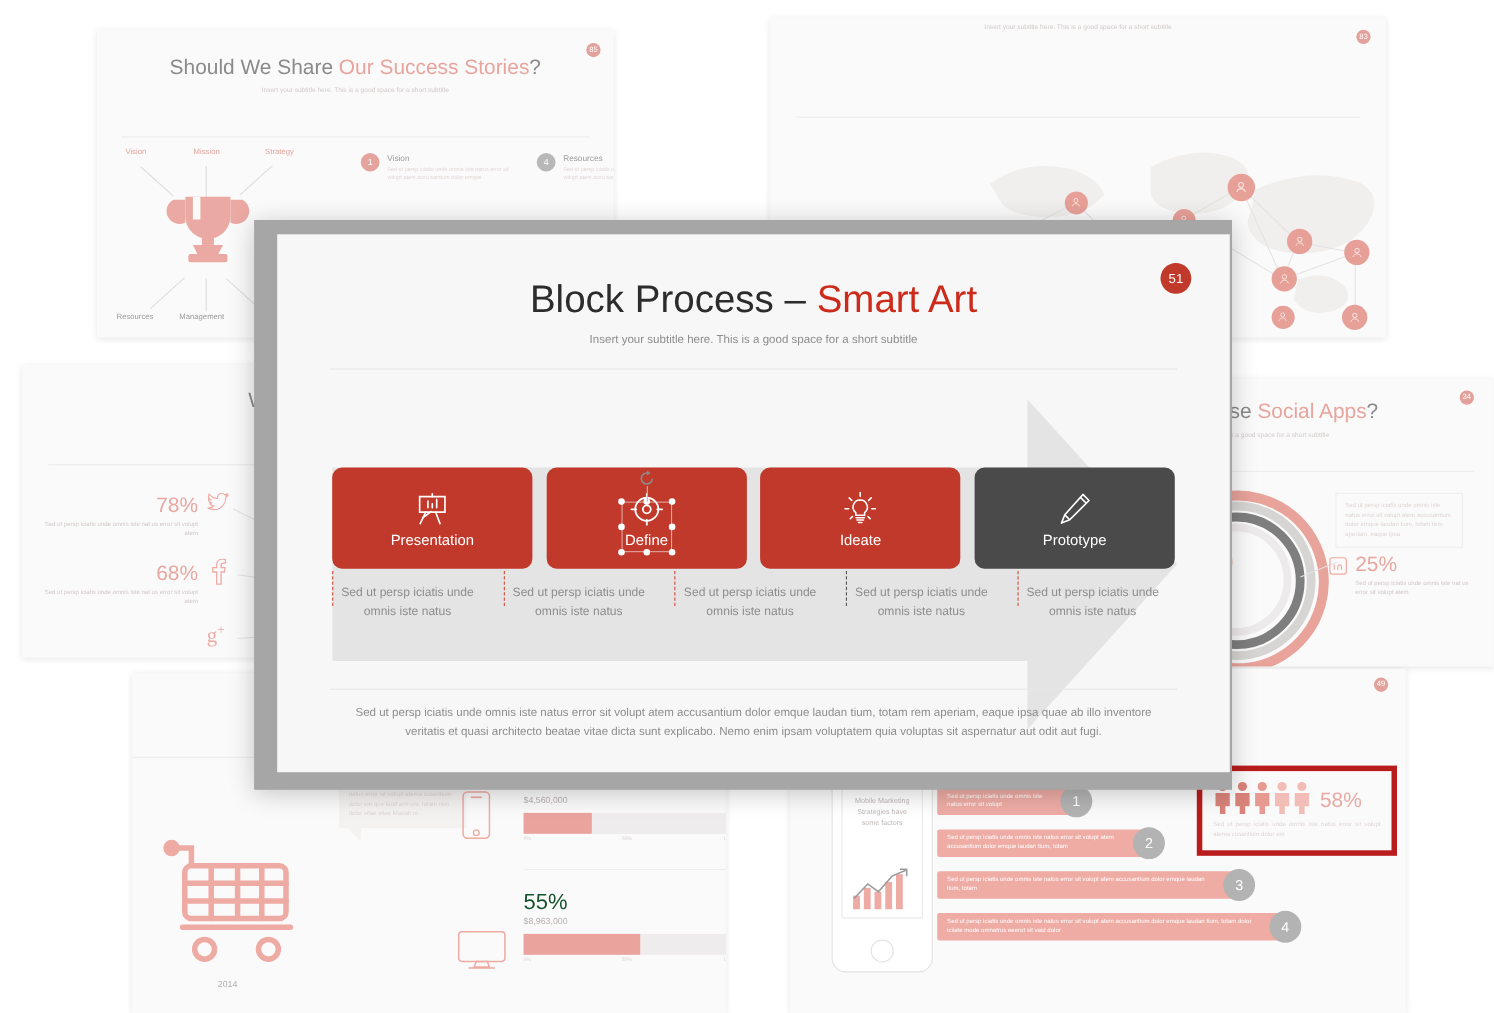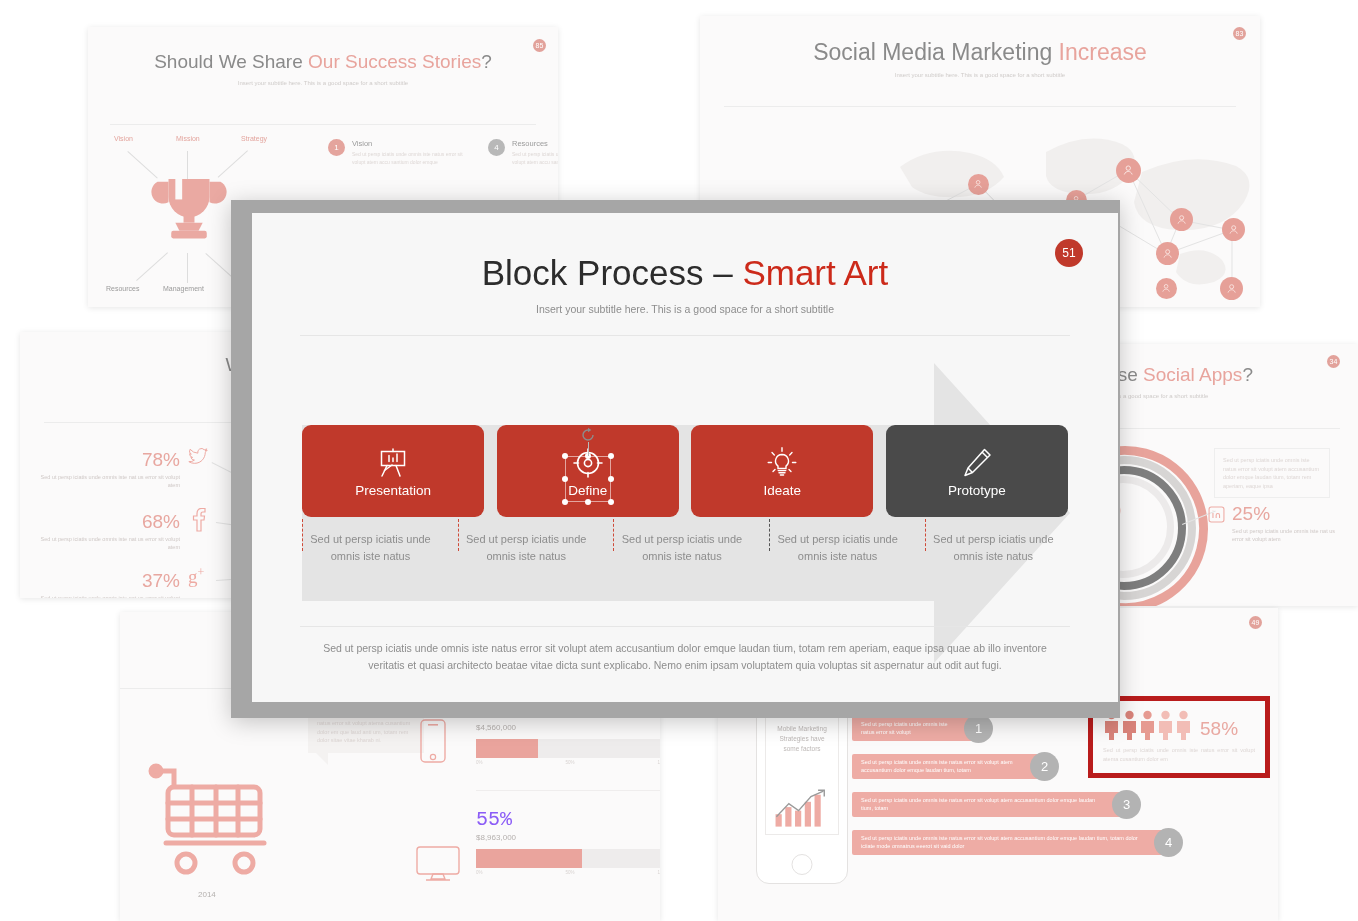--- a/index.html
+++ b/index.html
@@ -95,21 +95,21 @@
   #s5 .bg-rule{position:absolute;left:0;right:18px;top:76px;}
   .speech{
     position:absolute;background:#f4f2f1;padding:8px 9px;font-size:5.5px;
     line-height:1.6;color:#ddd6d4;width:98px;
   }
   .speech:after{
     content:"";position:absolute;left:8px;bottom:-12px;
     border:6px solid transparent;border-top-color:#f4f2f1;border-right-color:#f4f2f1;
   }
   .devrow{position:absolute;}
-  .devpct{font-size:20px;color:#8b5cf6;line-height:1;font-family:Liberation Mono, monospace;}
+  .devpct{font-size:20px;color:#14532d;line-height:1;}
   .devamt{font-size:8px;color:#b5b0ae;margin-top:3px;}
   .devbar{position:relative;height:19px;background:#eeecec;margin-top:7px;width:193px;}
   .devbar i{position:absolute;left:0;top:0;bottom:0;background:#eaa49d;}
   .devticks{display:flex;justify-content:space-between;font-size:4.5px;color:#d8d3d1;margin-top:2px;width:193px;}
   .yearlbl{position:absolute;font-size:8px;color:#b4b0ae;}
 
   
   #s6{left:718px;top:608px;width:560px;height:313px;}
   .phone{
     position:absolute;border:1.5px solid #e4e2e1;border-radius:13px;background:#fff;
@@ -251,23 +251,20 @@
     <div class="numrow" style="left:400px;top:185px;">
       <div class="numcirc g">5</div>
       <div>
           <div class="numtitle">Management</div>
       <div class="numbody lorem">Sed ut persp iciatis unde omnis iste natus error sit volupt atem accu santium dolor emque</div>
         </div>
     </div>
   </div>
 
   <div class="bgslide" id="s2">
-    <div class="bg-title">
-      <span>Social Media Marketing </span><span class="accent">Increase</span>
-    </div>
     <div class="bg-sub">Insert your subtitle here. This is a good space for a short subtitle</div>
     <div class="bg-rule"></div>
     <div class="pagebadge" style="right:14px;top:11px;width:13px;height:13px;">83</div>
 
     <div class="worldmap">
       <svg viewBox="0 0 400 195" style="position:absolute;inset:0;width:100%;height:100%;">
         <g fill="#f1efee">
           <path d="M40 55 q30 -22 70 -14 q26 6 34 24 q-16 18 -44 20 q-32 2 -48 -10 z"></path>
           <path d="M110 98 q18 -4 26 12 q8 20 -4 42 q-12 18 -20 -4 q-8 -26 -2 -50 z"></path>
           <path d="M186 40 q40 -22 76 -8 q20 10 8 30 q-16 22 -50 20 q-30 -2 -34 -18 z"></path>
@@ -382,24 +379,20 @@
       <div class="pctnum">68%</div>
       <div class="pctbody lorem-d">Sed ut persp iciatis unde omnis iste nat us error sit volupt atem</div>
     </div>
     <div class="sicon" style="left:172px;top:176px;font-size:22px;line-height:1;">
       <svg width="14" height="24" viewBox="0 0 14 24" fill="none" stroke="#eeaaa3" stroke-width="1.2">
           <path d="M9 23V12h3l.5-4H9V6c0-1.2.3-2 2-2h2V.5C12.6.4 11.3.3 9.9.3 6.9.3 5 2.1 5 5.5V8H1.5v4H5v11z"></path>
         </svg>
     </div>
     <div class="arcline" style="left:196px;top:190px;width:78px;transform:rotate(8deg);"></div>
 
-    <div class="pctrow" style="left:10px;top:239px;">
-      <div class="pctnum">37%</div>
-      <div class="pctbody lorem-d">Sed ut persp iciatis unde omnis iste nat us error sit volupt atem</div>
-    </div>
     <div class="sicon" style="left:168px;top:234px;font-size:19px;line-height:1;font-family:'Liberation Serif',serif;">g<sup style="font-size:12px;">+</sup></div>
     <div class="arcline" style="left:196px;top:248px;width:92px;transform:rotate(-4deg);"></div>
   </div>
 
   <div class="bgslide" id="s4">
     <div class="bg-title">
       <span>Use </span><span class="accent">Social Apps</span><span>?</span>
     </div>
     <div class="bg-sub">This is a good space for a short subtitle</div>
     <div class="bg-rule"></div>

